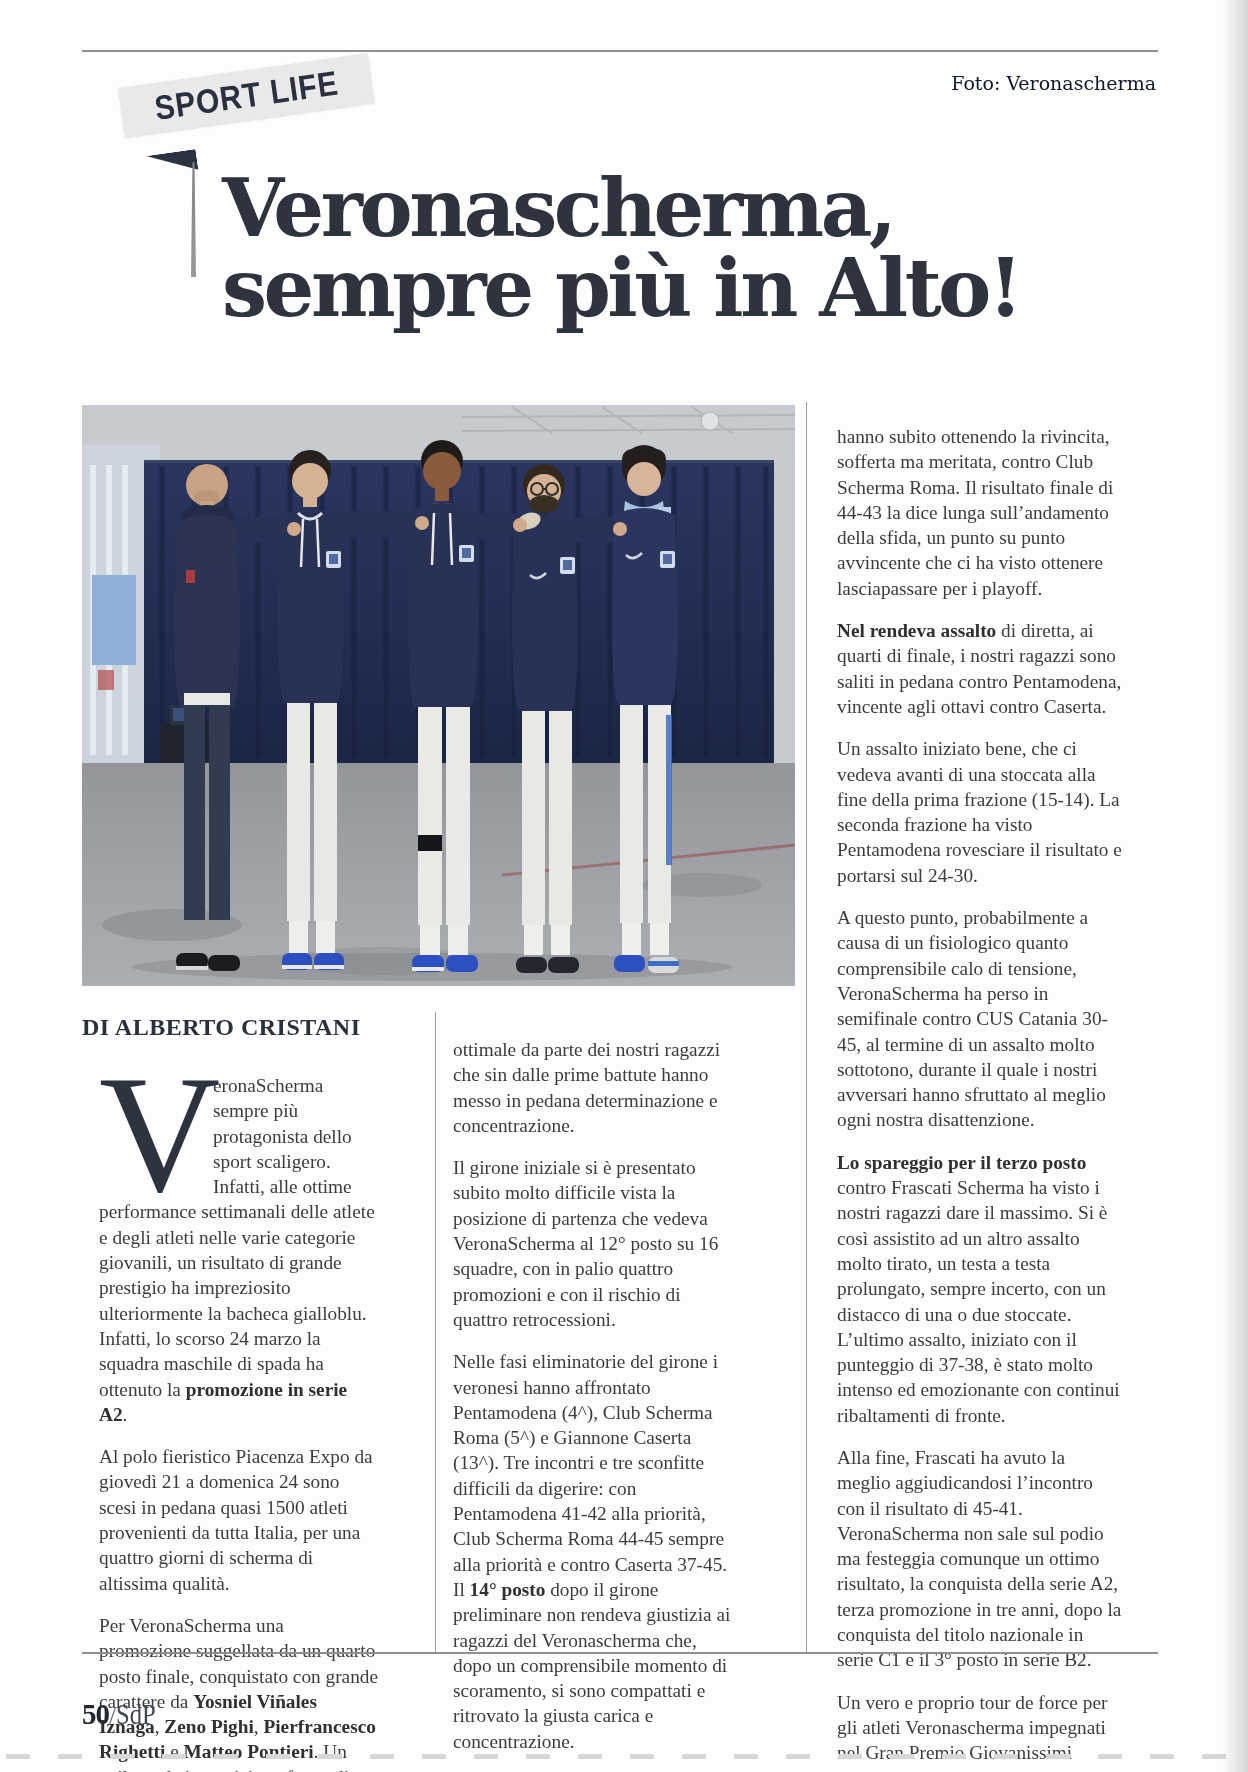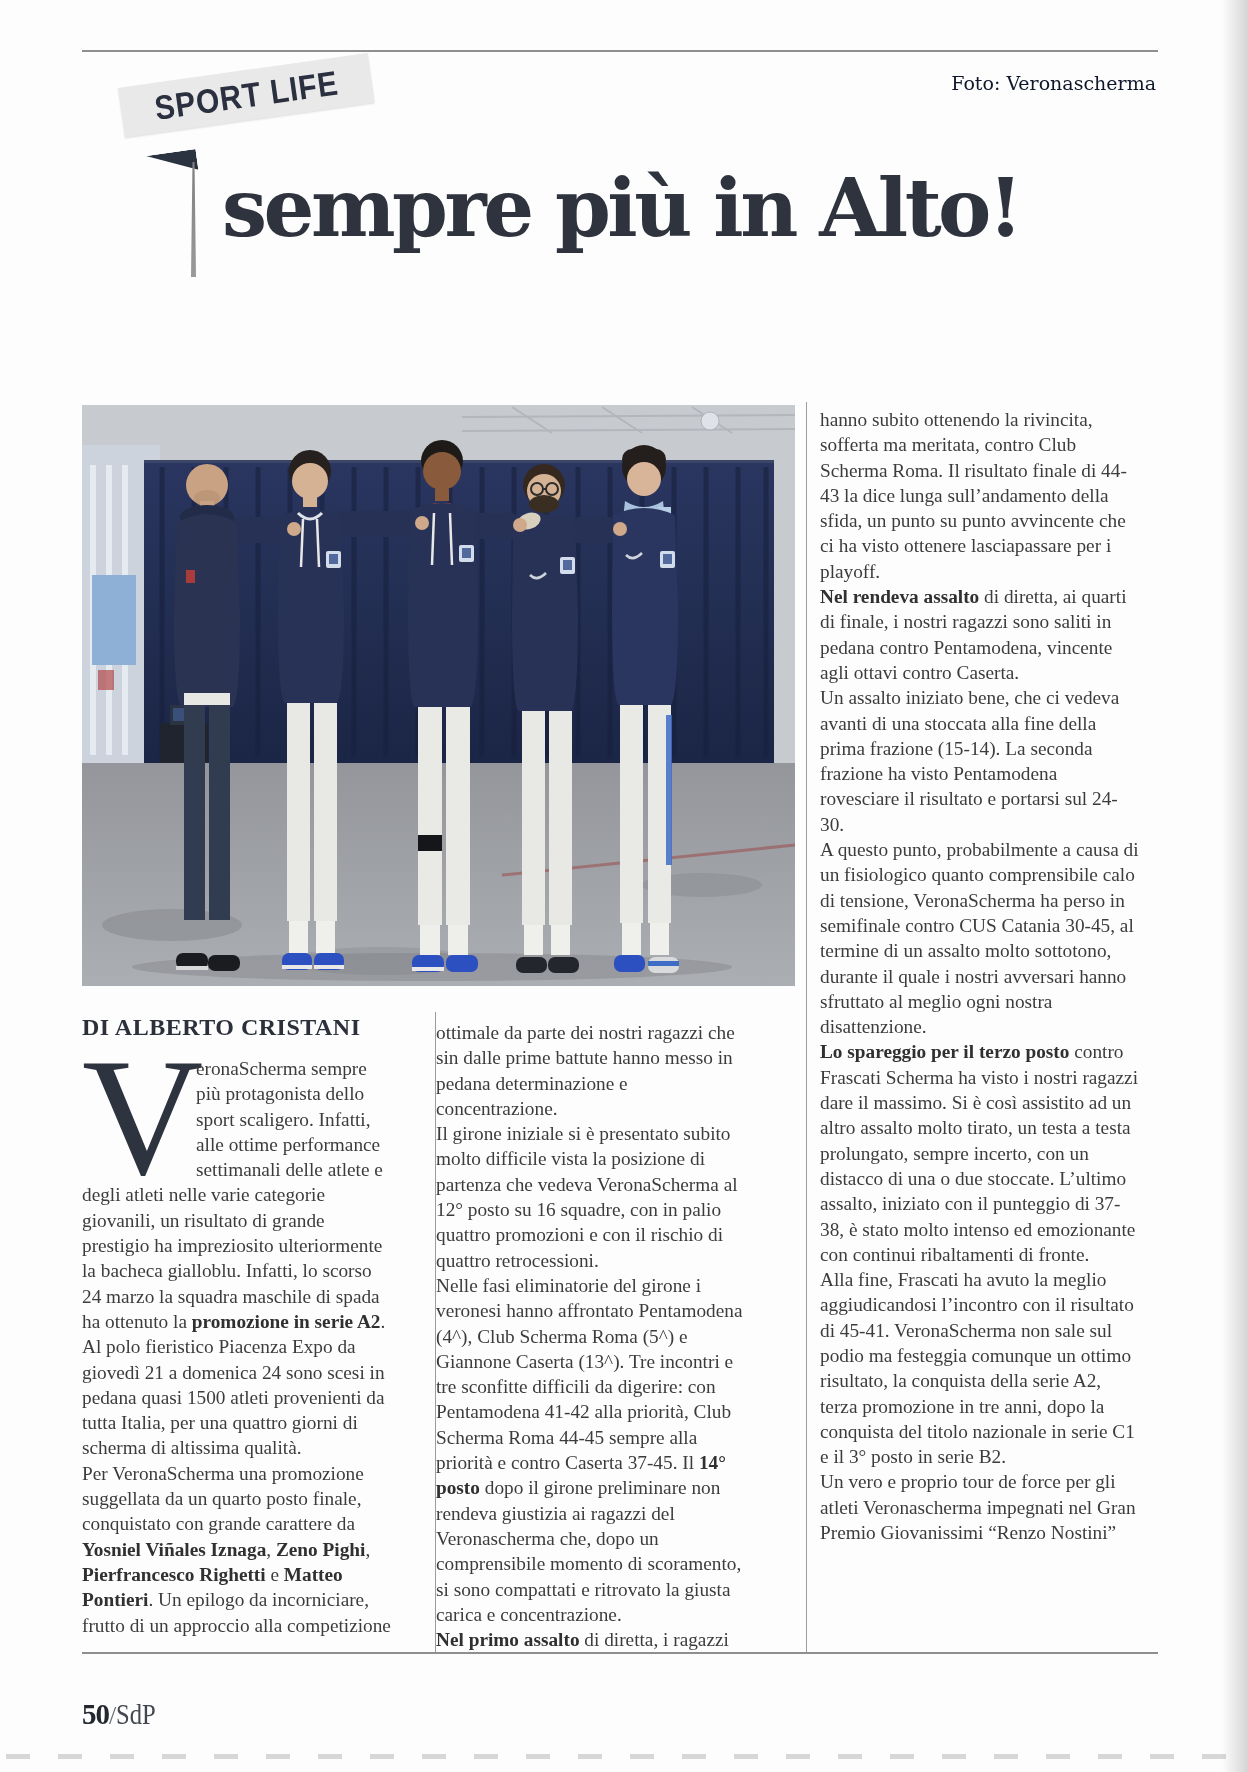--- a/index.html
+++ b/index.html
@@ -27,21 +27,21 @@
   .banner-pole{position:absolute;left:191px;top:162px;width:5px;height:115px;
         background:linear-gradient(#808080,#9a9a9a);clip-path:polygon(30% 0,70% 0,100% 100%,0 100%);}
   .title{position:absolute;left:222px;top:168px;font-family:"DejaVu Serif",serif;font-weight:bold;
         font-size:80px;line-height:80px;letter-spacing:-3.5px;color:#2e333e;white-space:nowrap;}
   
   .photo{position:absolute;left:82px;top:405px;width:713px;height:581px;}
   
   .byline{position:absolute;left:82px;top:1014px;width:313px;font-weight:bold;font-size:24px;
         letter-spacing:.5px;color:#2b303b;}
   .col{position:absolute;font-size:19.3px;line-height:25.3px;}
-  .col p{margin:0;}
+  .col p{margin:17px;}
   .col .b{font-weight:bold;color:#303030;}
   .col1{left:82px;top:1056px;width:313px;}
   .col2{left:436px;top:1020px;width:316px;}
   .col3{left:820px;top:407px;width:320px;}
   .dropcap{float:left;width:106px;height:126px;font-size:168px;line-height:120px;letter-spacing:-6px;
         color:#2e3340;font-family:"Liberation Serif",serif;margin-right:8px;}
   
   .folio{position:absolute;left:82px;top:1697px;font-family:Liberation Serif, serif;display:flex;
         align-items:baseline;}
   .folio .num{font-size:29px;font-weight:bold;letter-spacing:-1px;color:#23272e;}
@@ -57,20 +57,21 @@
   <div class="rule-top"></div>
   <div class="credit">Foto: Veronascherma</div>
 
   <div class="banner">
     <span>SPORT LIFE</span>
   </div>
   <div class="banner-fold"></div>
   <div class="banner-pole"></div>
 
   <div class="title">
+    <div>Veronascherma,</div>
     <div>sempre più in Alto!</div>
   </div>
 
   <svg class="photo" viewBox="0 0 713 581" aria-hidden="true">
     <defs>
       <linearGradient id="floorG" x1="0" y1="0" x2="0" y2="1">
         <stop offset="0" stop-color="#94969b"></stop>
           <stop offset="1" stop-color="#abaeb2"></stop>
       </linearGradient>
       <linearGradient id="curtainG" x1="0" y1="0" x2="0" y2="1">

